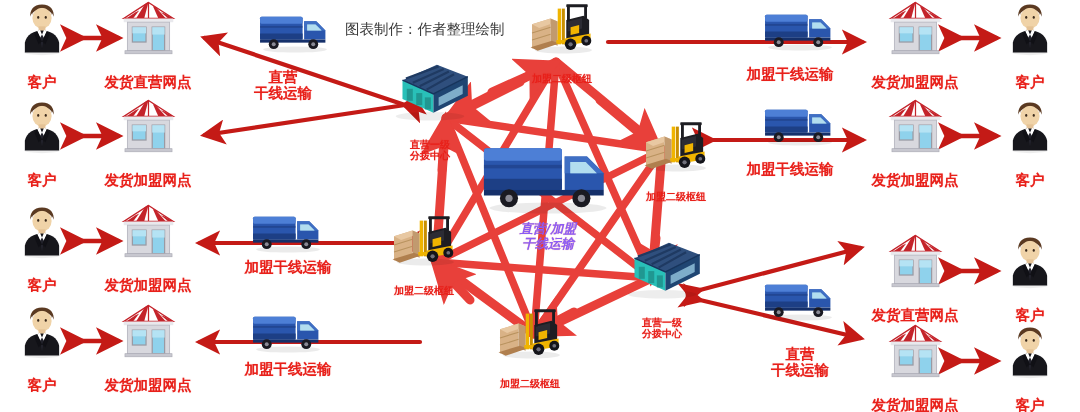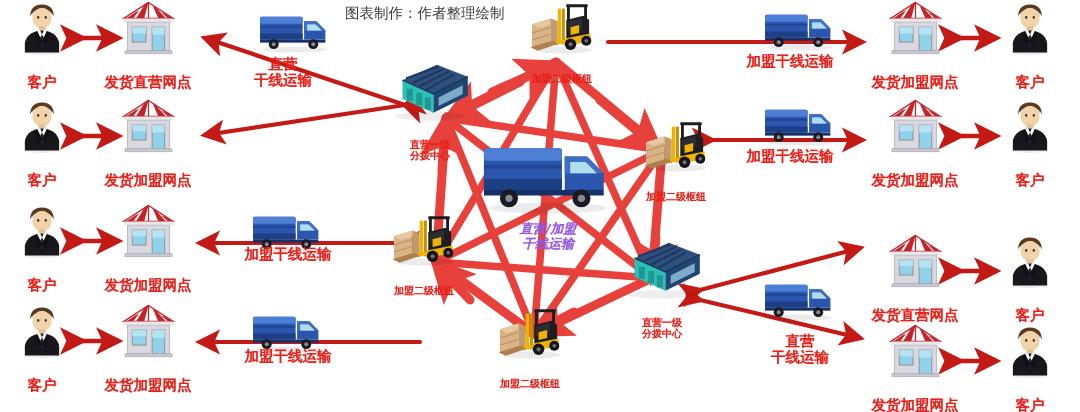--- a/index.html
+++ b/index.html
@@ -26,26 +26,27 @@
   }
   .cap.s13{font-size:10px;}
   .cap.s14{font-size:14.5px;}
 
   
   .edge-label{
     position:absolute;transform:translate(-50%,-50%);
     color:#E8201A;font-weight:bold;text-align:center;line-height:1.08;
     white-space:nowrap;font-size:14.5px;
     text-shadow:0 0 1px rgba(232,32,26,.35);
+    margin-top:13px;
   }
   .edge-label.two{line-height:1.1;}
 
   
   #caption{
-    position:absolute;left:345px;top:4px;
+    position:absolute;left:345px;top:20px;
     font-size:14.5px;color:#3a3a3a;white-space:nowrap;
     font-family:"DejaVu Sans","Liberation Sans",sans-serif;
   }
 
   
   #center-label{
     position:absolute;left:548px;top:237px;transform:translate(-50%,-50%);
     color:#8b5cf6;font-weight:bold;font-size:13px;line-height:1.12;
     text-align:center;white-space:nowrap;
     text-shadow:0 0 1px rgba(232,32,26,.4);

